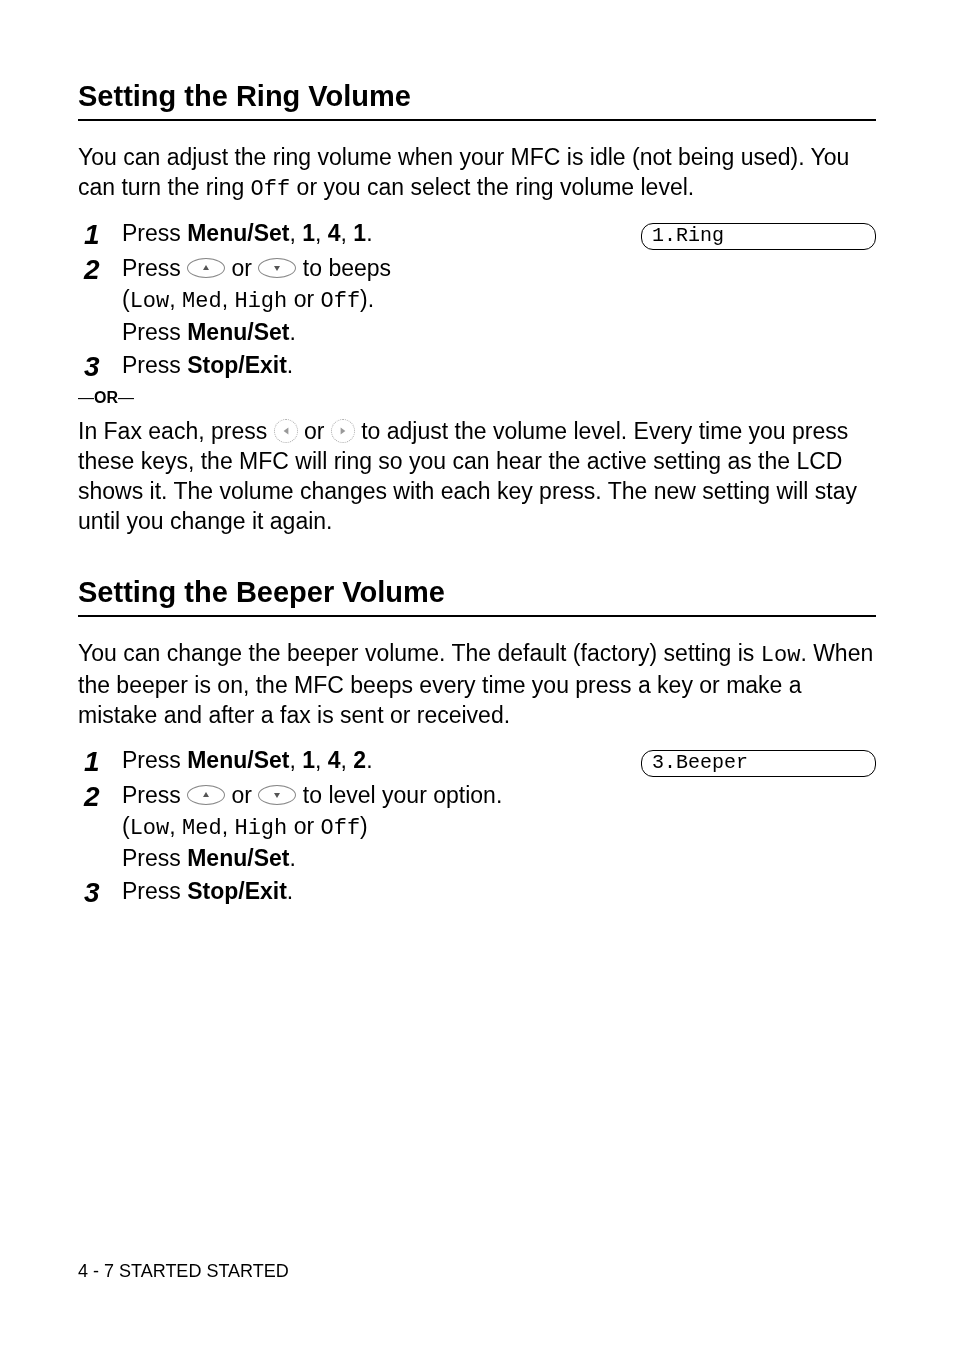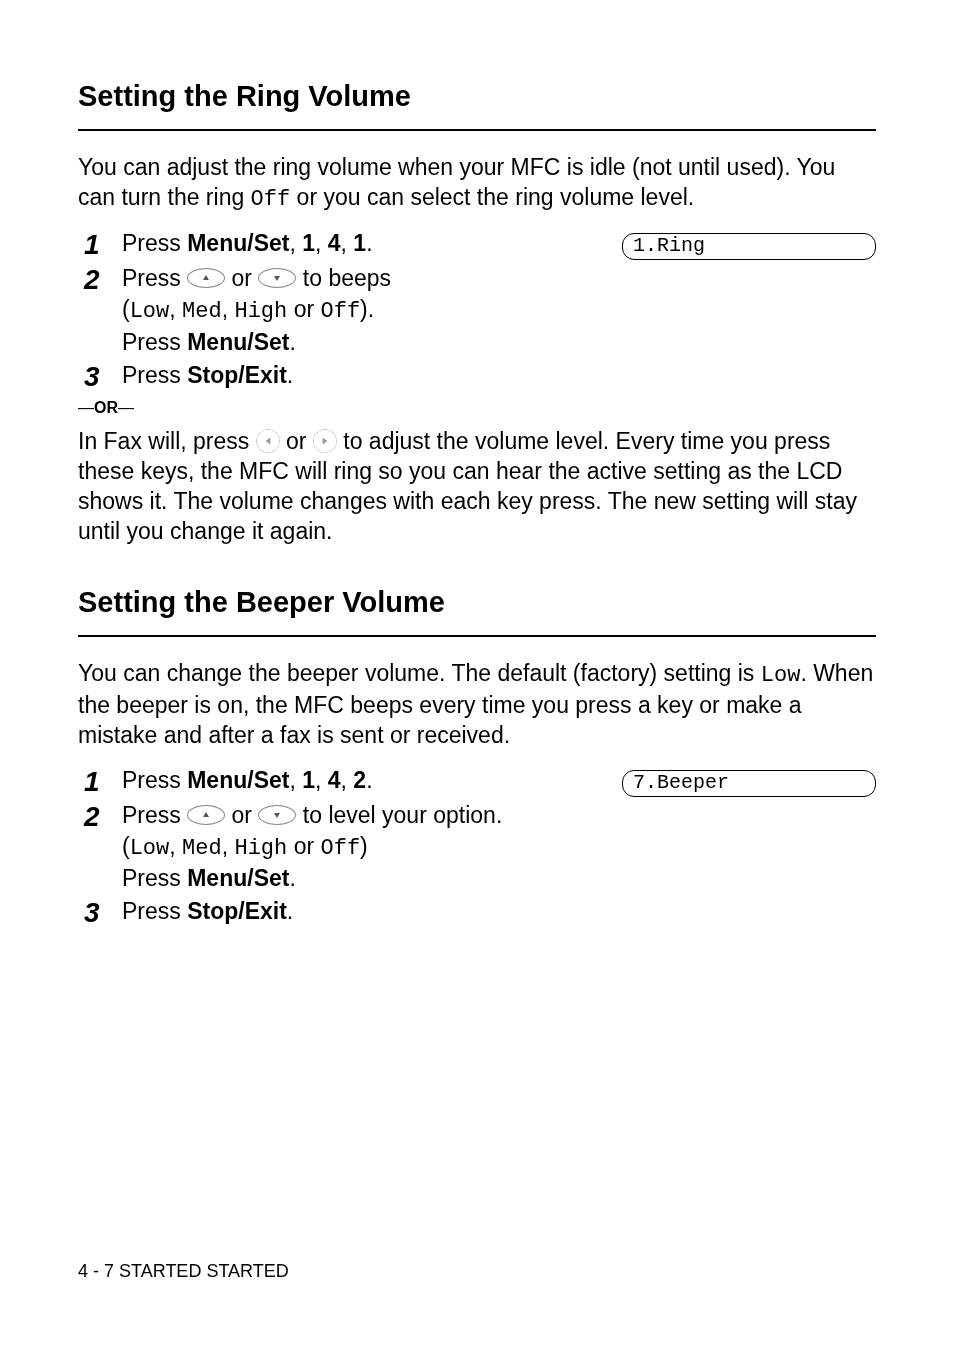--- a/index.html
+++ b/index.html
@@ -9,21 +9,21 @@
       background: #fff;
       font-family: Arial, Helvetica, sans-serif;
       color: #000;
       padding: 80px 78px 40px 78px;
       position: relative;
     }
     .section-heading {
       font-size: 29px;
       font-weight: bold;
       border-bottom: 2px solid #000;
-      padding-bottom: 16px;
+      padding-bottom: 6px;
       margin-bottom: 22px;
     }
     .intro-para {
       font-size: 23px;
       line-height: 1.3;
       margin-bottom: 14px;
     }
     .mono {
       font-family: "Courier New", Courier, monospace;
       font-size: 22px;
@@ -54,21 +54,21 @@
     .step-right {
       flex-shrink: 0;
       padding-left: 40px;
     }
     .lcd-box {
       border: 1.5px solid #000;
       border-radius: 12px;
       padding: 1px 10px 2px 10px;
       font-family: "Courier New", Courier, monospace;
       font-size: 20px;
-      width: 254px;
+      width: 235px;
       display: inline-block;
       line-height: 1.1;
     }
     .bold { font-weight: bold; text-align: center; }
     .icon-oval {
       display: inline-flex;
       align-items: center;
       justify-content: center;
       width: 38px;
       height: 20px;
@@ -108,21 +108,21 @@
       font-size: 18px;
     }
     .footer-bold { font-weight: normal; }
   </style>
 </head>
 <body>
 
 <h2 class="section-heading">Setting the Ring Volume</h2>
 
 <p class="intro-para">
-  <span>You can adjust the ring volume when your MFC is idle (not until used). You can turn the ring </span><span class="mono">Off</span><span> or you can select the ring volume level.</span>
+  <span>You can adjust the ring volume when your MFC is idle (not being used). You can turn the ring </span><span class="mono">Off</span><span> or you can select the ring volume level.</span>
 </p>
 
 <ol class="step-list">
 
   <li class="step-item">
     <span class="step-number">1</span>
     <span class="step-body">
       <span>Press </span><span class="bold">Menu/Set</span><span>, </span><span class="bold">1</span><span>, </span><span class="bold">4</span><span>, </span><span class="bold">1</span><span>.</span>
     </span>
     <span class="step-right">
@@ -155,21 +155,21 @@
     <span class="step-number">3</span>
     <span class="step-body">
       <span>Press </span><span class="bold">Stop/Exit</span><span>.</span>
     </span>
   </li>
 </ol>
 
 <p class="or-line">—<span class="bold">OR</span>—</p>
 
 <p class="follow-para">
-  <span>In Fax will, press </span>
+  <span>In Fax each, press </span>
   <span class="icon-circle">
       <svg viewBox="0 0 10 10">
         <path d="M3 5 L7 2 L7 8 Z" fill="#999"></path>
       </svg>
     </span>
   <span> or </span>
   <span class="icon-circle">
       <svg viewBox="0 0 10 10">
         <path d="M7 5 L3 2 L3 8 Z" fill="#999"></path>
       </svg>
@@ -184,21 +184,21 @@
 </p>
 
 <ol class="step-list">
 
   <li class="step-item">
     <span class="step-number">1</span>
     <span class="step-body">
       <span>Press </span><span class="bold">Menu/Set</span><span>, </span><span class="bold">1</span><span>, </span><span class="bold">4</span><span>, </span><span class="bold">2</span>.
     </span>
     <span class="step-right">
-      <span class="lcd-box">7.Beeper</span>
+      <span class="lcd-box">3.Beeper</span>
     </span>
   </li>
 
   <li class="step-item">
     <span class="step-number">2</span>
     <span class="step-body">
       <span>Press </span>
       <span class="icon-oval">
           <svg viewBox="0 0 10 10">
             <path d="M5 2 L8 7 L2 7 Z" fill="#555"></path>

